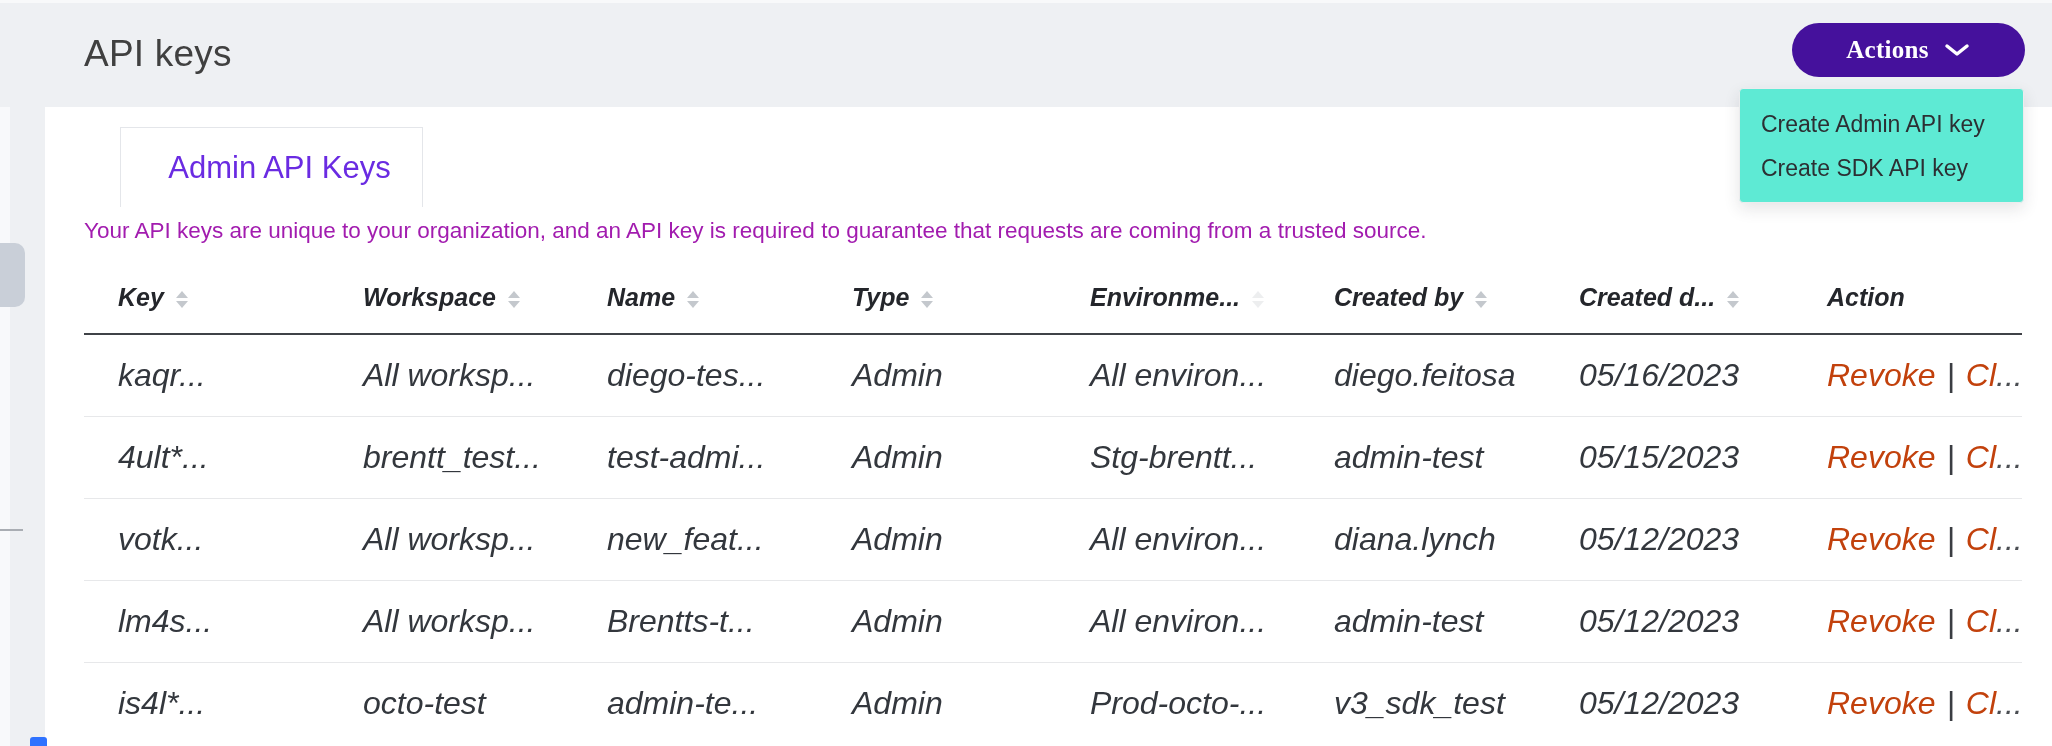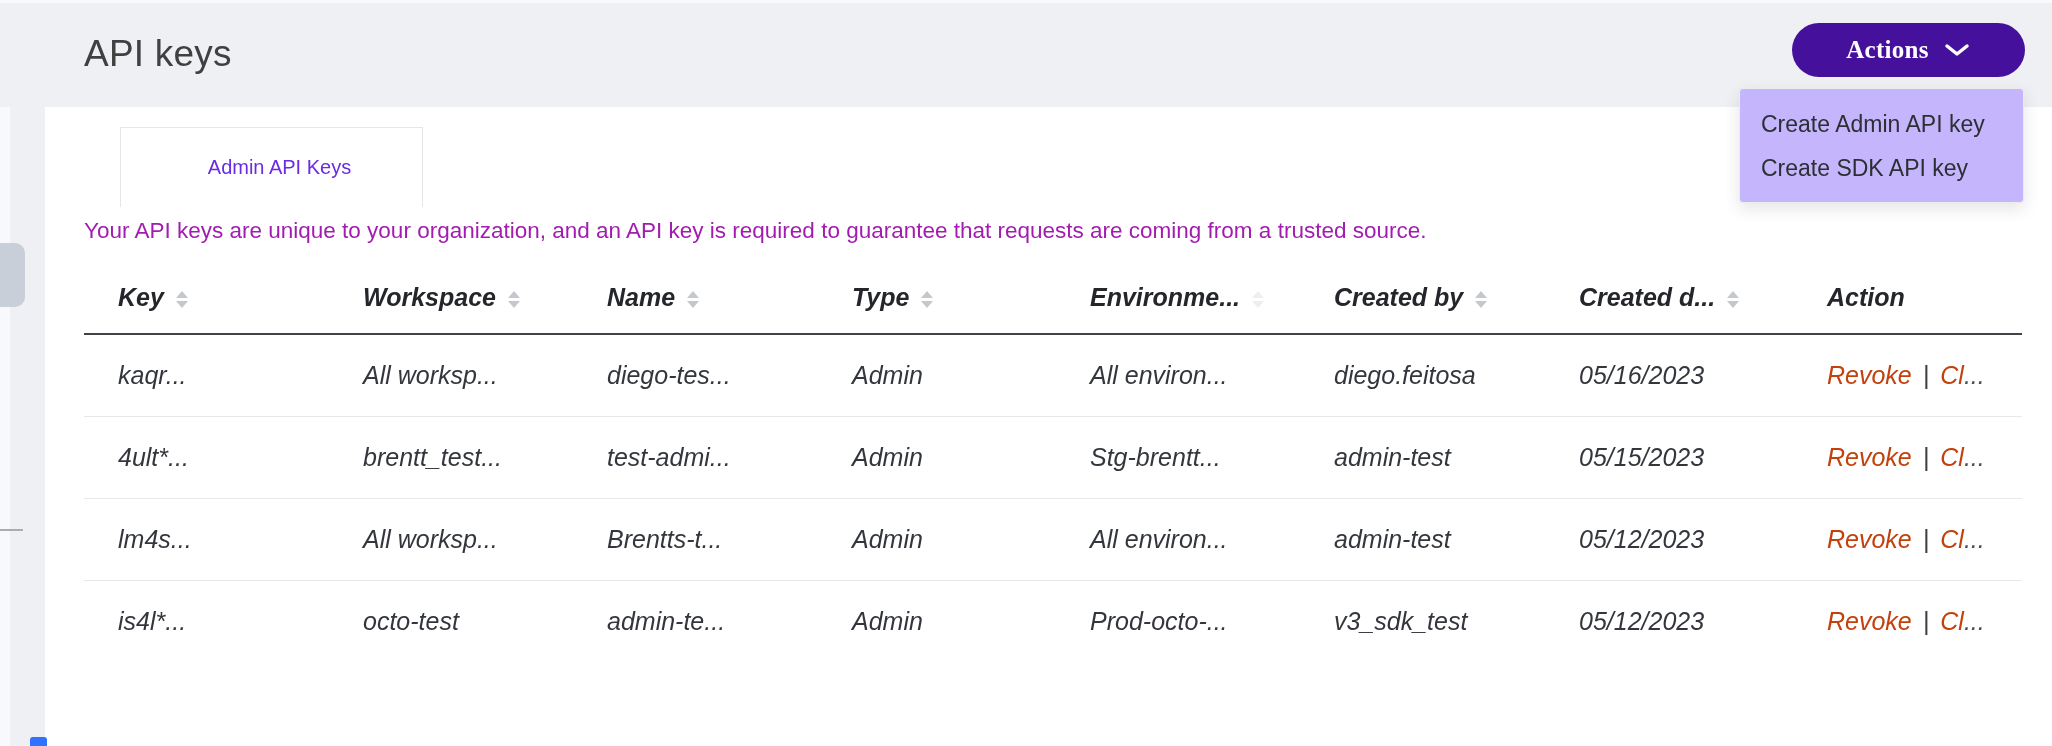--- a/index.html
+++ b/index.html
@@ -21,41 +21,41 @@
   .actions-btn {
     position:absolute; top:23px; right:27px; width:233px; height:54px;
     background:#45119c; border:none; border-radius:27px; cursor:pointer;
     display:flex; align-items:center; justify-content:center; gap:14px;
   }
   .actions-btn .label { color:#ffffff; font-size:25px; font-weight:700; letter-spacing:.3px;font-family:Liberation Serif, serif; }
 
   
   .dropdown {
     position:absolute; top:88px; right:28px; width:285px; height:115px;
-    background:#c4b5fd; border:1px solid #ececee; border-radius:4px;
+    background:#5eead4; border:1px solid #ececee; border-radius:4px;
     box-shadow:0 6px 16px rgba(40,44,52,.12); z-index:10;
     padding-top:13px;
     text-align:center;
   }
   .dropdown .item {
     height:44px; display:flex; align-items:center; padding-left:21px;
     font-size:23px; color:#2c2f33; cursor:pointer; white-space:nowrap;
   }
 
   
   .card {
     position:absolute; top:107px; left:45px; right:0; bottom:0;
     background:#ffffff; z-index:1;
   }
 
   
   .tabs { display:flex; margin:20px 0 0 75px; height:80px; }
   .tab {
     height:80px; display:flex; align-items:center; justify-content:center;
-    font-size:20px; cursor:pointer;padding-left:16px;
+    font-size:31px; cursor:pointer;padding-left:16px;
   }
   .tab.active {
     width:303px; background:#ffffff;
     border:1px solid #e4e6ea; border-bottom:none;
     color:#6a2be2;
   }
   .tab.inactive {
     width:277px; background:#f4f5f7; margin-left:10px;
     border:1px solid #e7e8ec; color:#24262b;
   }
@@ -68,21 +68,21 @@
   
   .table-wrap { margin:16px 30px 0 39px;font-style:italic; }
   table { width:1938px; border-collapse:collapse; table-layout:fixed; }
   thead th {
     height:72px; text-align:left; vertical-align:middle;
     font-size:25px; font-weight:700; color:#24262b;
     border-bottom:2px solid #3f4247; padding-left:34px; white-space:nowrap;
     cursor:pointer;
   }
   tbody td {
-    height:82px; vertical-align:middle; font-size:25px; color:#33373d;
+    height:82px; vertical-align:middle; font-size:32px; color:#33373d;
     border-bottom:1px solid #e7e8ea; padding-left:34px; white-space:nowrap;
     overflow:hidden;
   }
   tbody tr:last-child td { border-bottom:none; }
 
   .sort-icon { display:inline-flex; flex-direction:column; gap:3px; margin-left:12px; vertical-align:middle; }
   .sort-icon .up { width:0; height:0; border-left:6px solid transparent; border-right:6px solid transparent; border-bottom:7px solid #c4c8cd; }
   .sort-icon .dn { width:0; height:0; border-left:6px solid transparent; border-right:6px solid transparent; border-top:7px solid #c4c8cd; }
   .sort-icon.faint { opacity:.3; }
 
@@ -192,20 +192,30 @@
           <td>4ult*...</td>
           <td>brentt_test...</td>
           <td>test-admi...</td>
           <td>Admin</td>
           <td>Stg-brentt...</td>
           <td>admin-test</td>
           <td>05/15/2023</td>
           <td><a class="link">Revoke</a><span class="sep">|</span><a class="link">Cl</a><span class="dots">...</span></td>
         </tr>
         <tr>
+          <td>votk...</td>
+          <td>All worksp...</td>
+          <td>new_feat...</td>
+          <td>Admin</td>
+          <td>All environ...</td>
+          <td>diana.lynch</td>
+          <td>05/12/2023</td>
+          <td><a class="link">Revoke</a><span class="sep">|</span><a class="link">Cl</a><span class="dots">...</span></td>
+        </tr>
+        <tr>
           <td>lm4s...</td>
           <td>All worksp...</td>
           <td>Brentts-t...</td>
           <td>Admin</td>
           <td>All environ...</td>
           <td>admin-test</td>
           <td>05/12/2023</td>
           <td><a class="link">Revoke</a><span class="sep">|</span><a class="link">Cl</a><span class="dots">...</span></td>
         </tr>
         <tr>

